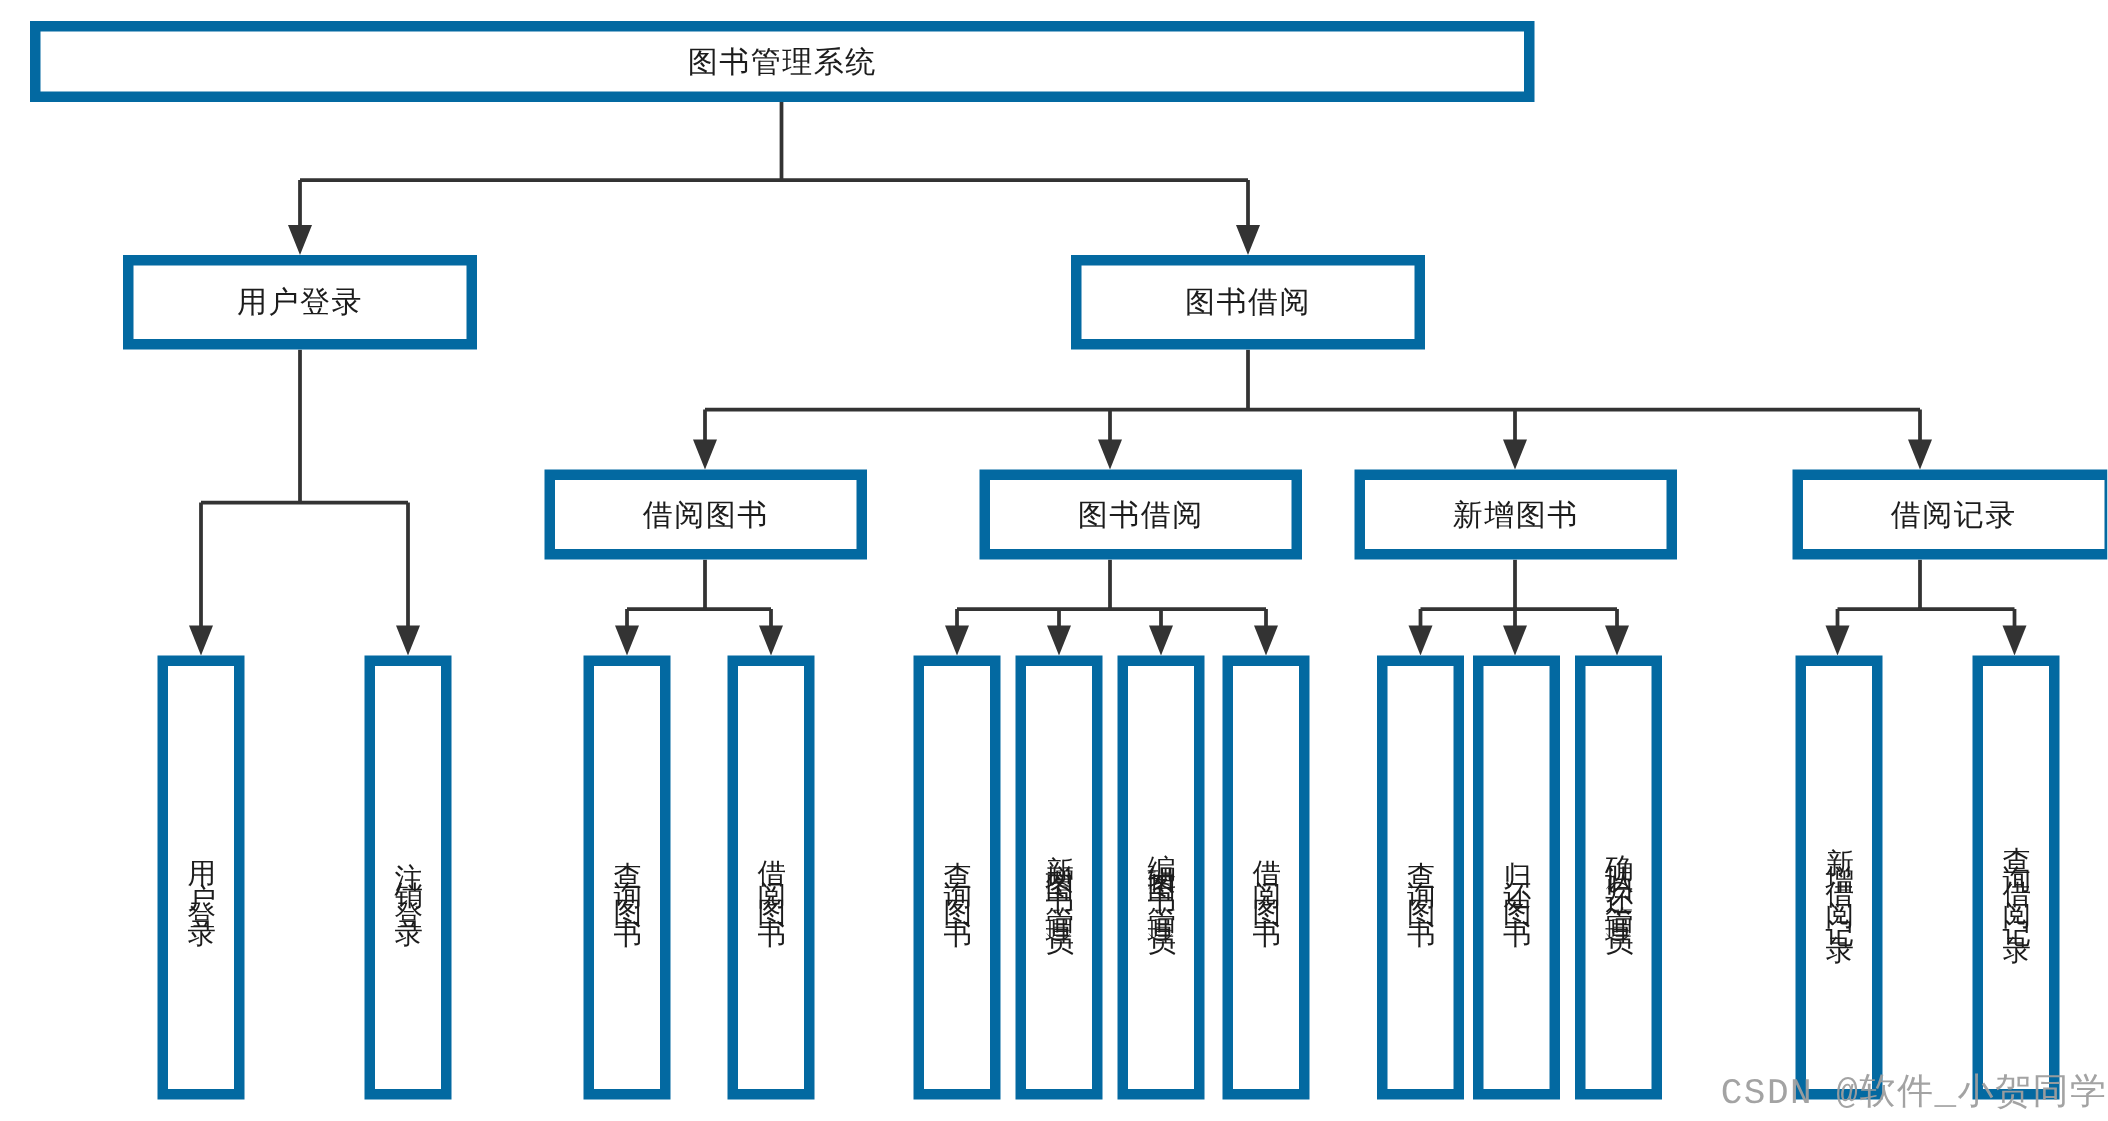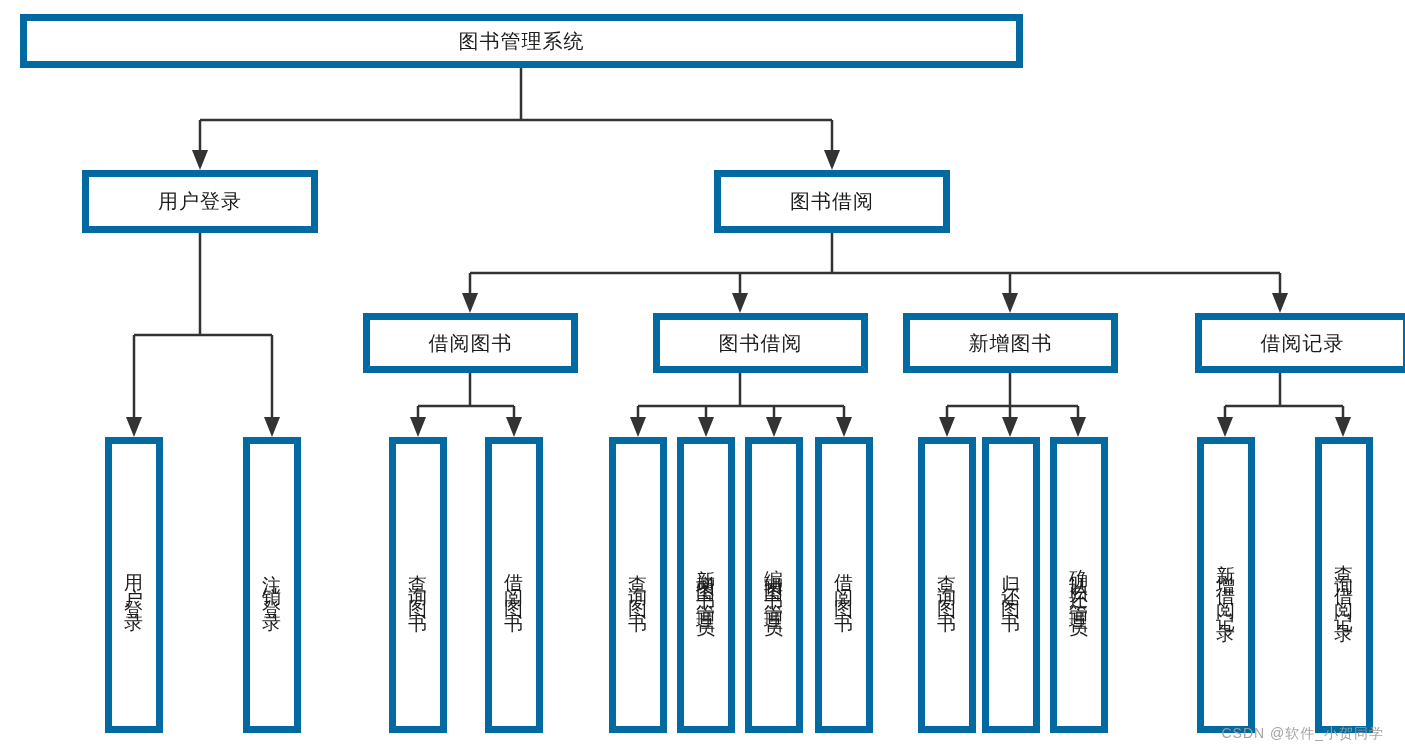--- a/index.html
+++ b/index.html
@@ -25,22 +25,22 @@
   }
   .ls4 span{letter-spacing:13px;}
   .ls6 span{letter-spacing:12px;}
   .lsl span{letter-spacing:7px;}
   .p1{left:105px;} .p2{left:243px;}
   .p3{left:389px;} .p4{left:485px;}
   .p5{left:609px;} .p6{left:677px;} .p7{left:745px;} .p8{left:815px;}
   .p9{left:918px;} .p10{left:982px;} .p11{left:1050px;}
   .p12{left:1197px;} .p13{left:1315px;}
   .watermark{
-    position:absolute;right:21px;bottom:4px;z-index:10;
-    font-size:14px;color:rgba(158,158,158,0.95);letter-spacing:1px;white-space:nowrap;
+    position:absolute;right:0;bottom:4px;z-index:10;
+    font-size:24px;color:rgba(158,158,158,0.95);letter-spacing:1px;white-space:nowrap;font-family:Liberation Mono, monospace;
   }
 </style>
 </head>
 <body>
 
 <div class="stage">
 
   <svg class="connectors" viewBox="0 0 1405 747" xmlns="http://www.w3.org/2000/svg">
     <g stroke="#333333" stroke-width="2.5" fill="none">
 

